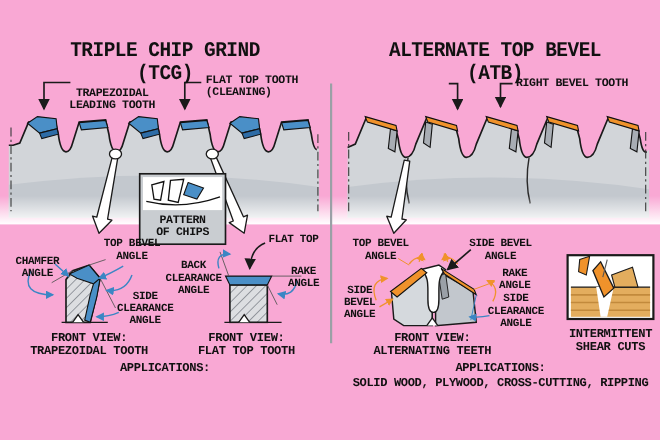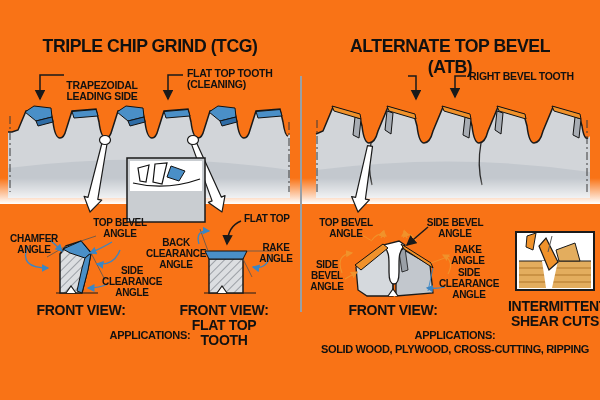--- a/index.html
+++ b/index.html
@@ -1,23 +1,23 @@
 <!DOCTYPE html>
 <html><head>
 <meta charset="utf-8">
 <style>
   html,body{margin:0;padding:0;background:#fff;}
-  .canvas{position:relative;width:600px;height:400px;background:#f97316;overflow:hidden;
-          font-family:Liberation Sans, sans-serif;color:#111;}
+  .canvas{position:relative;width:600px;height:400px;background:#f9a8d4;overflow:hidden;
+          font-family:Liberation Mono, monospace;color:#111;}
   svg{position:absolute;left:0;top:0;}
   .lbl{position:absolute;font-weight:bold;color:#111;line-height:1.08;text-align:center;
        letter-spacing:-0.3px;font-size:10px;}
   .ln{display:block;}
   .title{font-size:19px;letter-spacing:-0.5px;transform:scaleX(0.93);transform-origin:center;}
-  .cap{font-size:14px;}
+  .cap{font-size:11px;}
   .apps-t{font-size:11px;}
   .apps{font-size:11px;letter-spacing:-0.35px;}
   .callout{font-size:10.5px;}
   .alignL{text-align:left;}
 </style>
 </head>
 <body>
 
 <div class="canvas">
 
@@ -200,28 +200,32 @@
     <polygon points="527,236 536,233 533,250 526,247" fill="#f0922b" stroke="#1a1a1a" stroke-width="1"></polygon>
     <line x1="552" y1="236" x2="548" y2="252" stroke="#555" stroke-width="1"></line>
   </g>
 </svg>
 
 <div class="lbl title" style="left:30px;top:36px;width:240px;">TRIPLE CHIP GRIND (TCG)</div>
 <div class="lbl title" style="left:330px;top:36px;width:240px;">ALTERNATE TOP BEVEL (ATB)</div>
 
 <div class="lbl callout" style="left:58px;top:68px;width:88px;margin-top:12px;">
   <span class="ln">TRAPEZOIDAL</span>
-  <span class="ln">LEADING SIDE</span>
+  <span class="ln">LEADING TOOTH</span>
 </div>
 <div class="lbl callout alignL" style="left:187px;top:68px;width:95px;">
   <span class="ln">FLAT TOP TOOTH</span>
   <span class="ln">(CLEANING)</span>
 </div>
 <div class="lbl callout alignL" style="left:469px;top:71px;width:115px;">RIGHT BEVEL TOOTH</div>
 
+<div class="lbl" style="left:127px;top:196px;width:78px;font-size:10.5px;">
+  <span class="ln">PATTERN</span>
+  <span class="ln">OF CHIPS</span>
+</div>
 
 <div class="lbl" style="left:8px;top:234px;width:52px;">
   <span class="ln">CHAMFER</span>
   <span class="ln">ANGLE</span>
 </div>
 <div class="lbl" style="left:92px;top:218px;width:56px;">
   <span class="ln">TOP BEVEL</span>
   <span class="ln">ANGLE</span>
 </div>
 <div class="lbl" style="left:102px;top:266px;width:60px;">
@@ -234,20 +238,21 @@
   <span class="ln">CLEARANCE</span>
   <span class="ln">ANGLE</span>
 </div>
 <div class="lbl alignL" style="left:244px;top:214px;width:50px;">FLAT TOP</div>
 <div class="lbl" style="left:256px;top:243px;width:40px;">
   <span class="ln">RAKE</span>
   <span class="ln">ANGLE</span>
 </div>
 <div class="lbl cap" style="left:25px;top:303px;width:112px;">
   <span class="ln">FRONT VIEW:</span>
+  <span class="ln">TRAPEZOIDAL TOOTH</span>
 </div>
 <div class="lbl cap" style="left:170px;top:303px;width:108px;">
   <span class="ln">FRONT VIEW:</span>
   <span class="ln">FLAT TOP TOOTH</span>
 </div>
 <div class="lbl apps-t" style="left:75px;top:330px;width:150px;">APPLICATIONS:</div>
 
 <div class="lbl" style="left:318px;top:218px;width:56px;">
   <span class="ln">TOP BEVEL</span>
   <span class="ln">ANGLE</span>
@@ -265,20 +270,21 @@
   <span class="ln">BEVEL</span>
   <span class="ln">ANGLE</span>
 </div>
 <div class="lbl" style="left:438px;top:268px;width:62px;">
   <span class="ln">SIDE</span>
   <span class="ln">CLEARANCE</span>
   <span class="ln">ANGLE</span>
 </div>
 <div class="lbl cap" style="left:336px;top:303px;width:114px;">
   <span class="ln">FRONT VIEW:</span>
+  <span class="ln">ALTERNATING TEETH</span>
 </div>
 <div class="lbl cap" style="left:508px;top:299px;width:94px;">
   <span class="ln">INTERMITTENT</span>
   <span class="ln">SHEAR CUTS</span>
 </div>
 <div class="lbl apps-t" style="left:380px;top:330px;width:150px;">APPLICATIONS:</div>
 <div class="lbl apps" style="left:310px;top:344px;width:290px;">SOLID WOOD, PLYWOOD, CROSS-CUTTING, RIPPING</div>
 
 </div>
 

